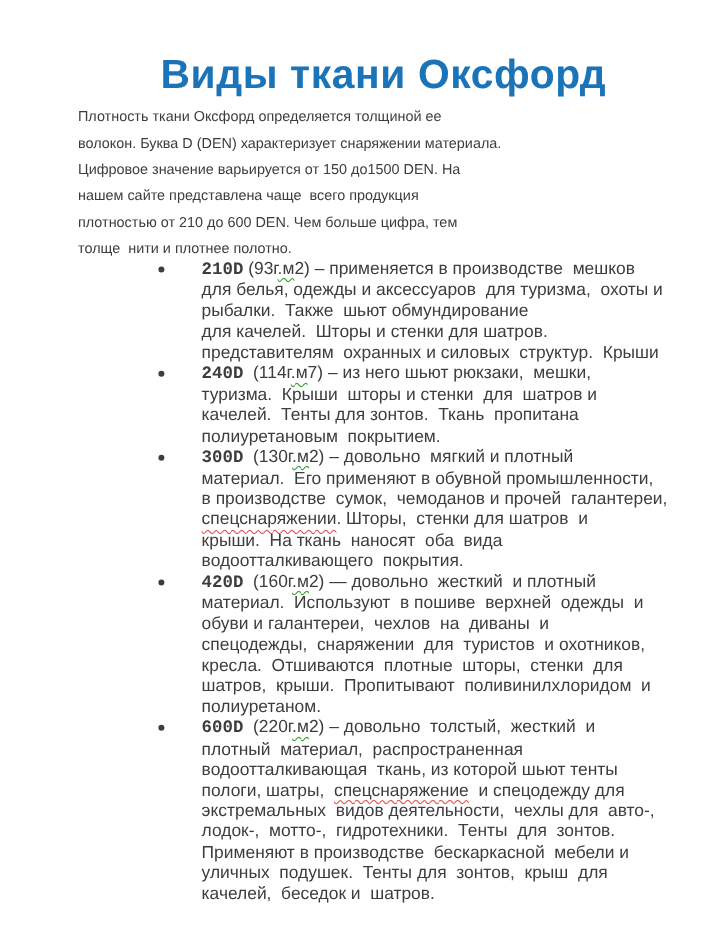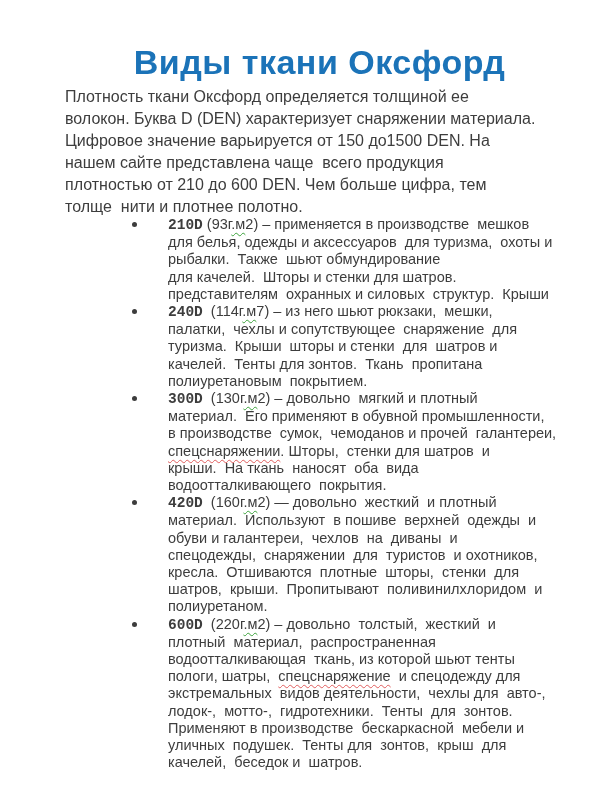--- a/index.html
+++ b/index.html
@@ -20,21 +20,21 @@
   }
   .title{
     position:absolute;top:26px;left:0;width:100%;
     margin:16px;text-align:center;
     font-size:34px;line-height:40px;font-weight:bold;
     color:var(--accent);
     letter-spacing:0.5px;
   }
   .intro{
     position:absolute;top:86px;left:65px;width:505px;
-    font-size:16px;line-height:22px;
+    font-size:12px;line-height:22px;
   }
   .list{
     position:absolute;top:216px;left:130px;width:460px;
     margin:0;padding:0;list-style:none;
     font-size:14.5px;line-height:17.2px;
   }
   .list li{
     position:relative;
     margin:0;padding:0 0 0 38px;
   }
@@ -78,21 +78,20 @@
         <span class="bullet"></span>
         <div class="tline"><span class="bold">210D</span><span> (93г</span><span class="green">.м</span><span>2) – применяется в производстве  мешков</span></div>
         <div class="tline"><span>для белья, одежды и аксессуаров  для туризма,  охоты и</span></div>
         <div class="tline"><span>рыбалки.  Также  шьют обмундирование</span></div>
         <div class="tline"><span>для качелей.  Шторы и стенки для шатров.</span></div>
         <div class="tline"><span>представителям  охранных и силовых  структур.  Крыши</span></div>
       </li>
       <li>
         <span class="bullet"></span>
         <div class="tline"><span class="bold">240D</span><span>  (114г</span><span class="green">.м</span><span>7) – из него шьют рюкзаки,  мешки,</span></div>
-        <div class="tline"><span>палатки,  чехлы и сопутствующее  снаряжение  для</span></div>
         <div class="tline"><span>туризма.  Крыши  шторы и стенки  для  шатров и</span></div>
         <div class="tline"><span>качелей.  Тенты для зонтов.  Ткань  пропитана</span></div>
         <div class="tline"><span>полиуретановым  покрытием.</span></div>
       </li>
       <li>
         <span class="bullet"></span>
         <div class="tline"><span class="bold">300D</span><span>  (130г</span><span class="green">.м</span><span>2) – довольно  мягкий и плотный</span></div>
         <div class="tline"><span>материал.  Его применяют в обувной промышленности,</span></div>
         <div class="tline"><span>в производстве  сумок,  чемоданов и прочей  галантереи,</span></div>
         <div class="tline"><span class="red">спецснаряжении</span><span>. Шторы,  стенки для шатров  и</span></div>

